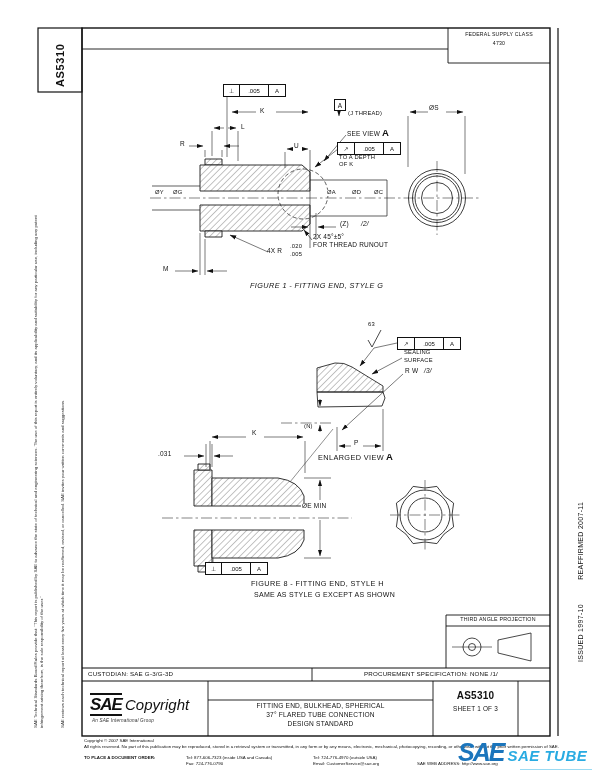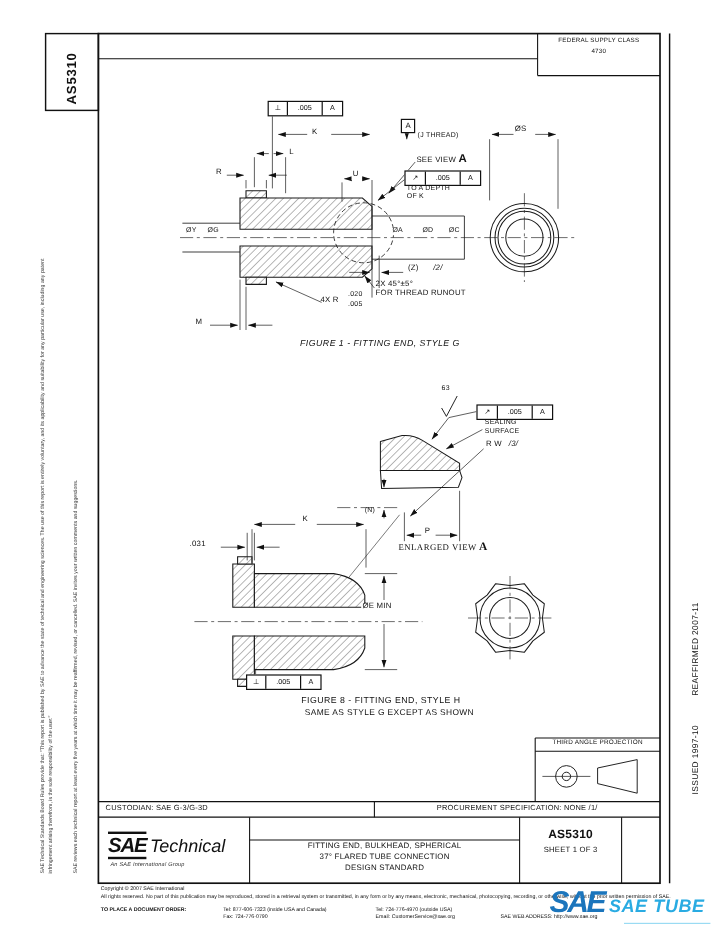--- a/index.html
+++ b/index.html
@@ -235,40 +235,40 @@
     <span style="width:12px;">↗</span>
     <span style="width:24px;">.005</span>
     <span style="width:12px;">A</span>
   </div>
   <span class="lbl sm" style="left:404px;top:350px;">SEALING</span>
   <span class="lbl sm" style="left:404px;top:358px;">SURFACE</span>
   <span class="lbl" style="left:405px;top:368px;">R W</span>
   <span class="lbl ital" style="left:424px;top:368px;">/3/</span>
   <span class="lbl sm bg" style="left:303px;top:424px;">(N)</span>
   <span class="lbl" style="left:354px;top:440px;">P</span>
-  <span class="lbl cap" style="left:332px;top:452px;font-family:Liberation Serif, serif;"><span>ENLARGED VIEW</span><span class="viewref">A</span></span>
+  <span class="lbl cap" style="left:318px;top:452px;"><span>ENLARGED VIEW</span><span class="viewref">A</span></span>
 
   <span class="lbl" style="left:158px;top:451px;">.031</span>
   <span class="lbl bg" style="left:251px;top:430px;">K</span>
   <span class="lbl bg" style="left:301px;top:503px;">ØE MIN</span>
   <div class="fcf" style="left:205px;top:562px;">
     <span style="width:11px;">⊥</span>
     <span style="width:24px;">.005</span>
     <span style="width:12px;">A</span>
   </div>
   <div class="lbl cap" style="left:251px;top:580px;">FIGURE 8 - FITTING END, STYLE H</div>
   <div class="lbl" style="left:254px;top:591px;font-size:7px;letter-spacing:.3px;">SAME AS STYLE G EXCEPT AS SHOWN</div>
 
   <div class="lbl ctr" style="left:446px;top:617px;width:104px;font-size:5.3px;">THIRD ANGLE PROJECTION</div>
 
   <span class="lbl" style="left:88px;top:671px;font-size:6.2px;">CUSTODIAN: SAE G-3/G-3D</span>
   <div class="lbl ctr" style="left:312px;top:671px;width:238px;font-size:6.2px;">PROCUREMENT SPECIFICATION: NONE /1/</div>
 
   <div class="tb" style="left:90px;top:695px;">
-    <span style="font-size:17px;font-weight:900;font-style:italic;letter-spacing:-1px;border-top:2px solid #111;border-bottom:2px solid #111;">SAE</span><span style="font-size:15px;font-style:italic;margin-left:3px;">Technical</span>
+    <span style="font-size:17px;font-weight:900;font-style:italic;letter-spacing:-1px;border-top:2px solid #111;border-bottom:2px solid #111;">SAE</span><span style="font-size:15px;font-style:italic;margin-left:3px;">Copyright</span>
   </div>
   <div class="lbl ital" style="left:92px;top:719px;font-size:4.6px;color:#333;">An SAE International Group</div>
 
   <div class="lbl ctr" style="left:208px;top:703px;width:225px;font-size:6.6px;">FITTING END, BULKHEAD, SPHERICAL</div>
   <div class="lbl ctr" style="left:208px;top:712px;width:225px;font-size:6.6px;">37° FLARED TUBE CONNECTION</div>
   <div class="lbl ctr" style="left:208px;top:721px;width:225px;font-size:6.6px;">DESIGN STANDARD</div>
   <div class="lbl ctr" style="left:433px;top:691px;width:85px;font-size:10px;font-weight:bold;">AS5310</div>
   <div class="lbl ctr" style="left:433px;top:706px;width:85px;font-size:6.4px;">SHEET 1 OF 3</div>
 
   <div class="lbl tiny" style="left:84px;top:739px;">Copyright © 2007 SAE International</div>

